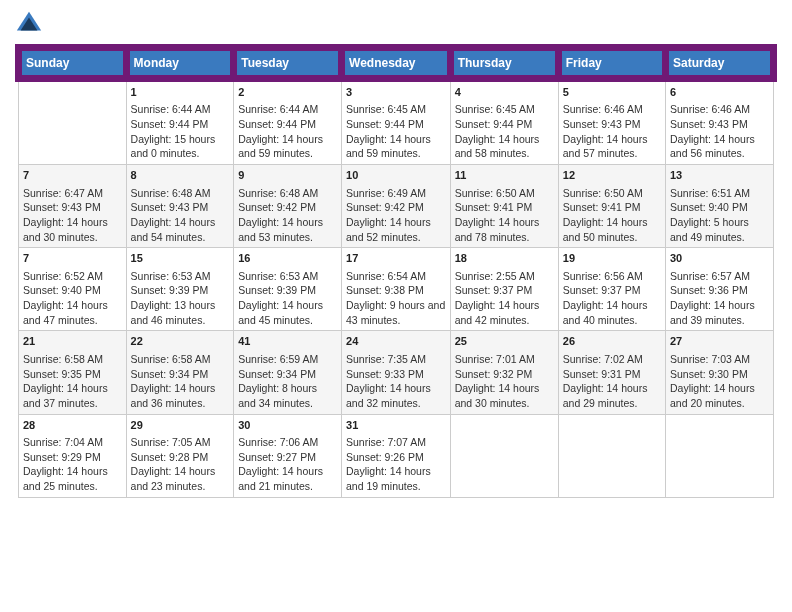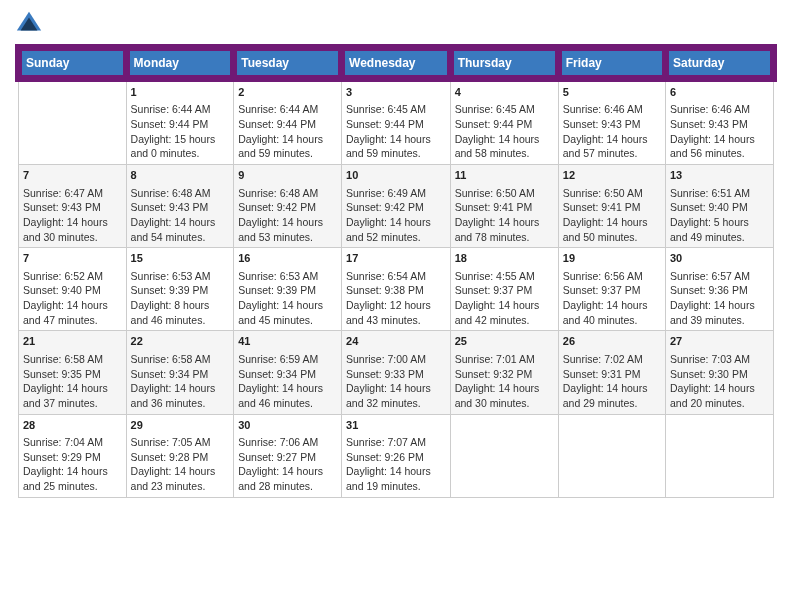--- a/index.html
+++ b/index.html
@@ -208,37 +208,37 @@
         <td>
           <span class="day-number">7</span>
           <div>Sunrise: 6:52 AM</div>
           <div>Sunset: 9:40 PM</div>
           <div>Daylight: 14 hours and 47 minutes.</div>
         </td>
         <td>
           <span class="day-number">15</span>
           <div>Sunrise: 6:53 AM</div>
           <div>Sunset: 9:39 PM</div>
-          <div>Daylight: 8 hours and 46 minutes.</div>
+          <div>Daylight: 13 hours and 46 minutes.</div>
         </td>
         <td>
           <span class="day-number">16</span>
           <div>Sunrise: 6:53 AM</div>
           <div>Sunset: 9:39 PM</div>
           <div>Daylight: 14 hours and 45 minutes.</div>
         </td>
         <td>
           <span class="day-number">17</span>
           <div>Sunrise: 6:54 AM</div>
           <div>Sunset: 9:38 PM</div>
-          <div>Daylight: 12 hours and 43 minutes.</div>
+          <div>Daylight: 9 hours and 43 minutes.</div>
         </td>
         <td>
           <span class="day-number">18</span>
-          <div>Sunrise: 4:55 AM</div>
+          <div>Sunrise: 2:55 AM</div>
           <div>Sunset: 9:37 PM</div>
           <div>Daylight: 14 hours and 42 minutes.</div>
         </td>
         <td>
           <span class="day-number">19</span>
           <div>Sunrise: 6:56 AM</div>
           <div>Sunset: 9:37 PM</div>
           <div>Daylight: 14 hours and 40 minutes.</div>
         </td>
         <td>
@@ -258,25 +258,25 @@
         <td>
           <span class="day-number">22</span>
           <div>Sunrise: 6:58 AM</div>
           <div>Sunset: 9:34 PM</div>
           <div>Daylight: 14 hours and 36 minutes.</div>
         </td>
         <td>
           <span class="day-number">41</span>
           <div>Sunrise: 6:59 AM</div>
           <div>Sunset: 9:34 PM</div>
-          <div>Daylight: 14 hours and 46 minutes.</div>
+          <div>Daylight: 8 hours and 34 minutes.</div>
         </td>
         <td>
           <span class="day-number">24</span>
-          <div>Sunrise: 7:00 AM</div>
+          <div>Sunrise: 7:35 AM</div>
           <div>Sunset: 9:33 PM</div>
           <div>Daylight: 14 hours and 32 minutes.</div>
         </td>
         <td>
           <span class="day-number">25</span>
           <div>Sunrise: 7:01 AM</div>
           <div>Sunset: 9:32 PM</div>
           <div>Daylight: 14 hours and 30 minutes.</div>
         </td>
         <td>
@@ -302,21 +302,21 @@
         <td>
           <span class="day-number">29</span>
           <div>Sunrise: 7:05 AM</div>
           <div>Sunset: 9:28 PM</div>
           <div>Daylight: 14 hours and 23 minutes.</div>
         </td>
         <td>
           <span class="day-number">30</span>
           <div>Sunrise: 7:06 AM</div>
           <div>Sunset: 9:27 PM</div>
-          <div>Daylight: 14 hours and 28 minutes.</div>
+          <div>Daylight: 14 hours and 21 minutes.</div>
         </td>
         <td>
           <span class="day-number">31</span>
           <div>Sunrise: 7:07 AM</div>
           <div>Sunset: 9:26 PM</div>
           <div>Daylight: 14 hours and 19 minutes.</div>
         </td>
         <td class="cell-empty"></td>
         <td class="cell-empty"></td>
         <td class="cell-empty"></td>

